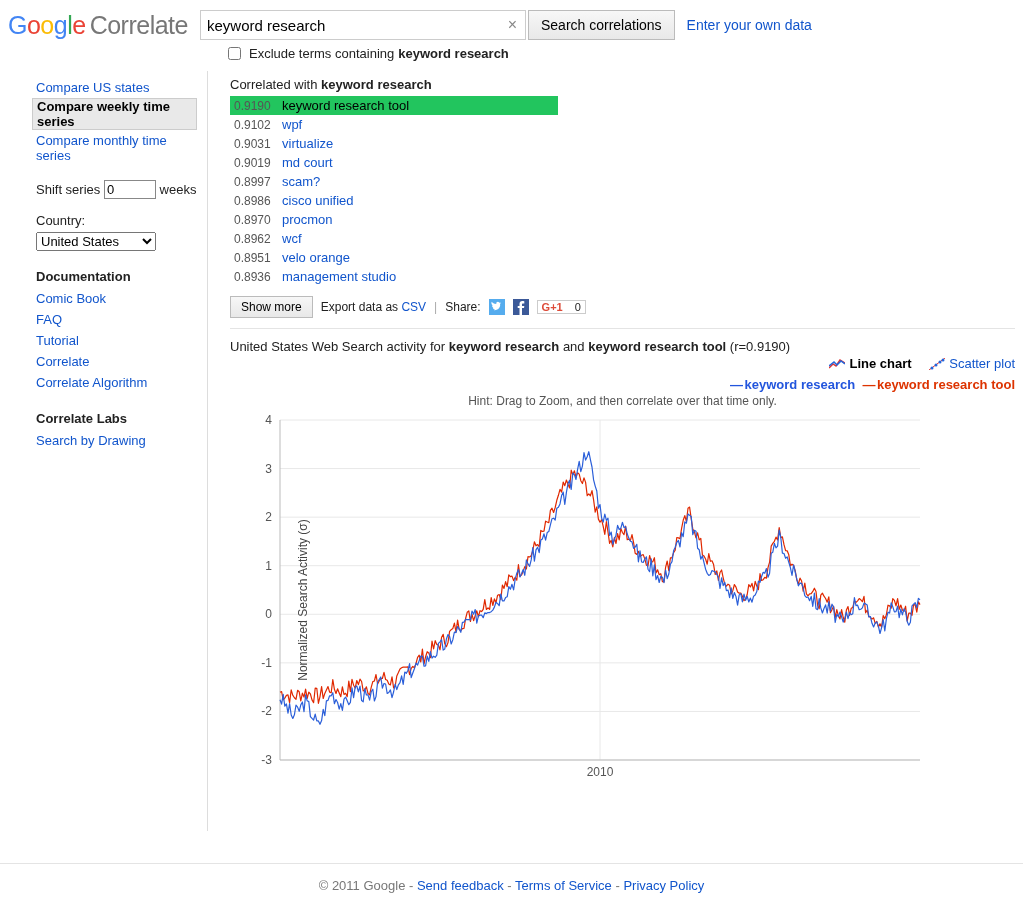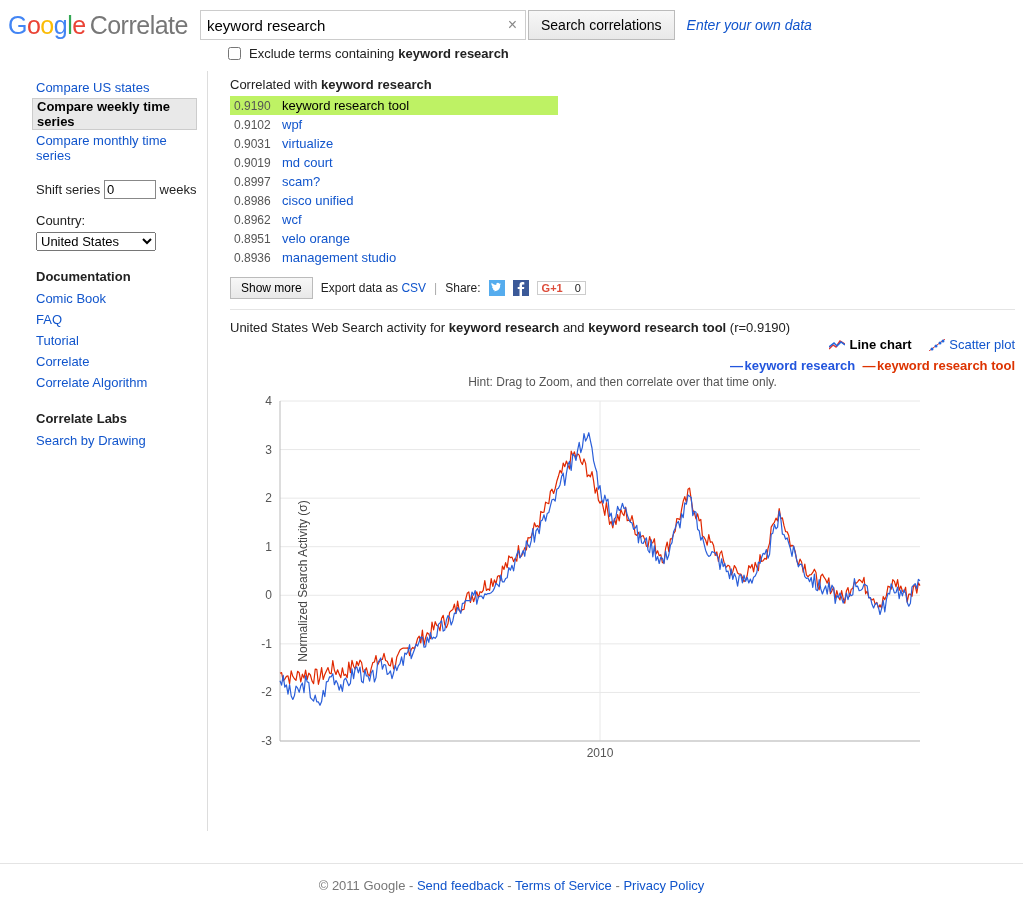--- a/index.html
+++ b/index.html
@@ -6,37 +6,37 @@
   body { margin:0; font-family: Arial, Helvetica, sans-serif; font-size:13px; color:#222; background:#fff; }
   a, .link { color:#1155cc; text-decoration:none; cursor:pointer; }
   .header { display:flex; align-items:center; padding:10px 8px 4px 8px; gap:0; }
   .logo { display:flex; align-items:baseline; font-size:25px; font-weight:400; letter-spacing:-0.5px; margin-right:12px; }
   .g1{color:#4285F4;} .g2{color:#EA4335;} .g3{color:#FBBC05;} .g4{color:#4285F4;} .g5{color:#34A853;} .g6{color:#EA4335;}
   .corr-word{color:#777; font-weight:300; margin-left:4px; font-size:25px;}
   .searchbox { display:flex; align-items:center; border:1px solid #ccc; height:30px; width:326px; background:#fff; }
   .searchbox input { flex:1; border:none; outline:none; font-size:15px; padding:0 6px; }
   .searchbox .clear { color:#888; font-size:16px; padding:0 8px; cursor:pointer; }
   .search-btn { height:30px; border:1px solid #bbb; background:linear-gradient(#f7f7f7,#e8e8e8); padding:0 12px; font-size:14px; cursor:pointer; margin-left:2px;}
-  .ownlink { margin-left:12px; font-size:14px; color:#1155cc; cursor:pointer;font-style:italic;}
+  .ownlink { margin-left:12px; font-size:14px; color:#1155cc; cursor:pointer;}
   .subheader { margin-left:228px; padding:2px 0 10px 0; font-size:13px; display:flex; align-items:center; gap:4px;}
   .subheader input[type=checkbox]{margin:0 4px 0 0;}
   .content { display:flex; align-items:flex-start; padding:0 8px 20px 8px; }
   .sidebar { width:200px; padding:6px 10px 0 28px; border-right:1px solid #ddd; min-height:760px;}
   .sidebar .navitem { display:block; padding:3px 0; font-size:13px; color:#1155cc; cursor:pointer;}
   .sidebar .navitem.active { background:#e9e9e9; color:#000; font-weight:bold; border:1px solid #ccc; padding:0 4px; margin-left:-4px;}
   .sidebar h4{ margin:18px 0 4px 0; font-size:13px; font-weight:bold;}
   .sidebar .row{ margin:14px 0 4px 0; font-size:13px;}
   .sidebar input.shift{ width:52px; border:1px solid #888; font-size:13px; padding:1px 2px;}
   .sidebar select{ width:120px; font-size:13px; margin-top:4px;}
   .main { flex:1; padding:0 0 0 22px;}
   .main h3{ margin:6px 0 4px 0; font-size:13px; font-weight:normal;}
   .main h3 b{font-weight:bold;}
   .reslist { width:328px;}
   .reslist .row{ display:flex; align-items:center; padding:2px 4px; font-size:13px;}
-  .reslist .row.sel{ background:#bef264;}
+  .reslist .row.sel{ background:#22c55e;}
   .reslist .coef{ color:#555; width:48px; font-size:12px;}
   .reslist .term{ color:#1155cc; cursor:pointer;}
   .reslist .row.sel .term{ color:#000;}
   .toolbar{ margin:10px 0 8px 0; display:flex; align-items:center; gap:8px; font-size:12px;}
   .toolbar .btn{ border:1px solid #bbb; background:linear-gradient(#f7f7f7,#e8e8e8); padding:3px 10px; cursor:pointer; font-size:12px;}
   .toolbar .sep{color:#aaa;}
   .icon16{ width:16px; height:16px; display:inline-block; vertical-align:middle;}
   .gplus{ border:1px solid #ccc; padding:0 4px; font-size:11px; display:inline-flex; align-items:center; gap:12px; cursor:pointer;}
   .gplus .g{color:#dd4b39; font-weight:bold;}
   hr{border:none;border-top:1px solid #e4e4e4; margin:10px 0;}
@@ -137,20 +137,24 @@
         </div>
         <div class="row">
           <span class="coef">0.8997</span>
           <span class="term">scam?</span>
         </div>
         <div class="row">
           <span class="coef">0.8986</span>
           <span class="term">cisco unified</span>
         </div>
         <div class="row">
+          <span class="coef">0.8970</span>
+          <span class="term">procmon</span>
+        </div>
+        <div class="row">
           <span class="coef">0.8962</span>
           <span class="term">wcf</span>
         </div>
         <div class="row">
           <span class="coef">0.8951</span>
           <span class="term">velo orange</span>
         </div>
         <div class="row">
           <span class="coef">0.8936</span>
           <span class="term">management studio</span>

